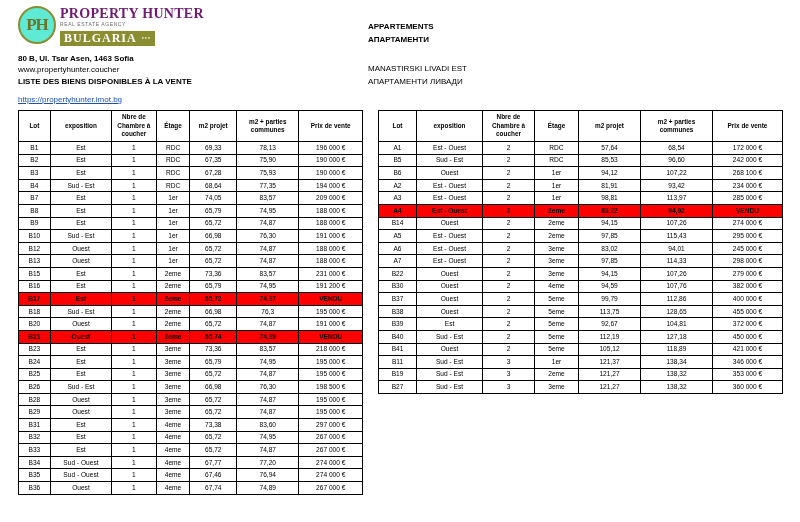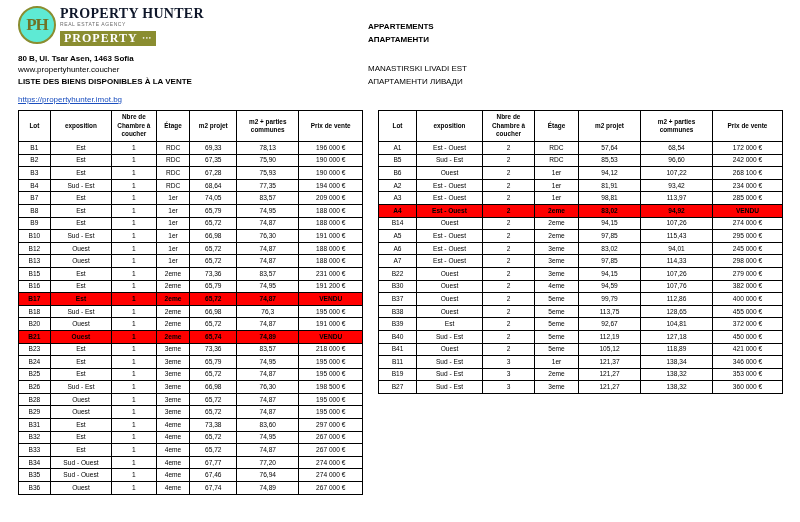--- a/index.html
+++ b/index.html
@@ -49,21 +49,21 @@
     flex: none;
     background: #5eead4;
   }
   .logo-text {
     padding-top: 1px;
   }
   .logo-title {
     font-family: "Liberation Serif", serif;
     font-size: 14px;
     font-weight: bold;
-    color: #0f172a;
+    color: #701a75;
     letter-spacing: 0.3px;
     line-height: 14px;
   }
   .logo-sub {
     font-size: 5px;
     color: #6b6b6b;
     letter-spacing: 0.6px;
     line-height: 7px;
   }
   .logo-bar {
@@ -174,21 +174,21 @@
 
 <div class="page">
 
   <div class="header">
     <div class="logo-row">
       <div class="logo-mark">PH</div>
       <div class="logo-text">
         <div class="logo-title">PROPERTY HUNTER</div>
         <div class="logo-sub">REAL ESTATE AGENCY</div>
         <div class="logo-bar">
-          <span>PROPERTY</span>
+          <span>BULGARIA</span>
           <span class="bar-dots">•••</span>
         </div>
       </div>
     </div>
 
     <div class="addr">80 B, Ul. Tsar Asen, 1463 Sofia</div>
     <div class="web">www.propertyhunter.coucher</div>
     <div class="sub-title">LISTE DES BIENS DISPONIBLES À LA VENTE</div>
     <a class="link" href="#">https://propertyhunter.imot.bg</a>
   </div>

